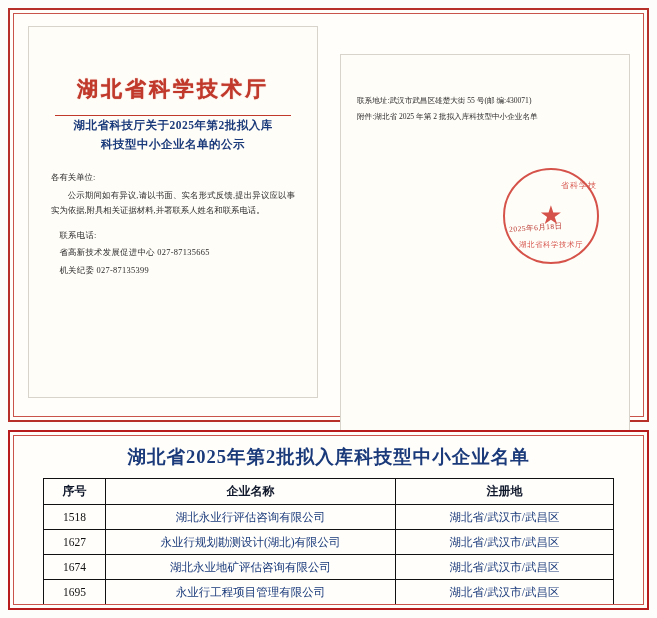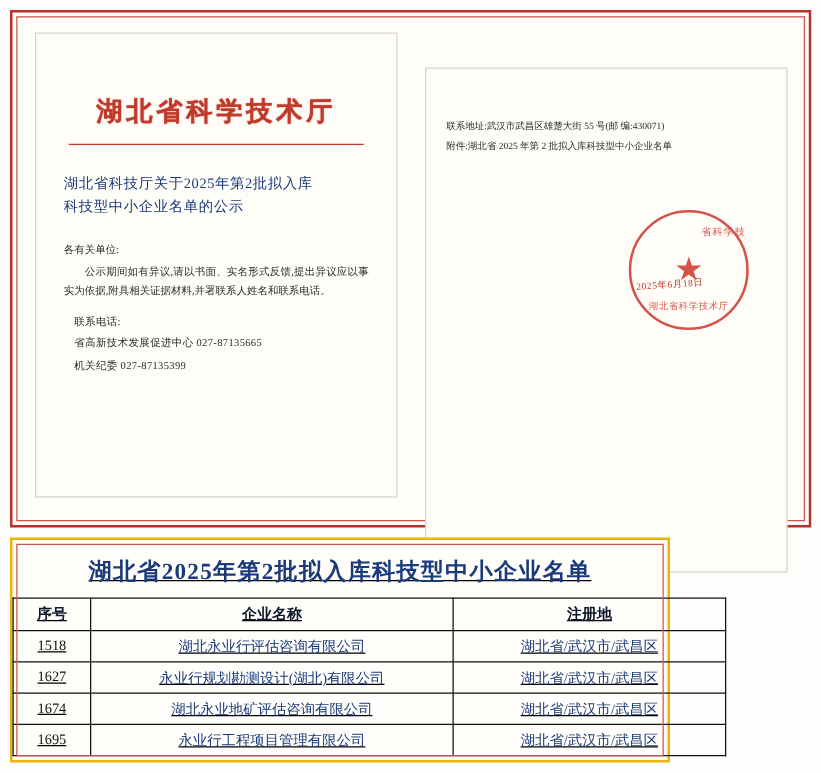--- a/index.html
+++ b/index.html
@@ -71,24 +71,24 @@
     text-shadow: 0 0 1px #c0392b;
   }
   .red-rule {
     width: 236px;
     height: 1px;
     background: #c0392b;
     margin: 12px auto 0 auto;
   }
 
   .doc-heading {
-    margin-top: 22px;
+    text-align: center;
     color: #1a3a7a;
     font-size: 11.5px;
-    font-weight: normal;
+    font-weight: bold;
     line-height: 19px;
     letter-spacing: 0.5px;
     padding: 0 22px;
   }
 
   .body-text {
     margin-top: 16px;
     padding: 0 22px;
     color: #2b2b2b;
     font-size: 8.4px;
@@ -165,26 +165,25 @@
     bottom: 8px;
     text-align: center;
     font-size: 7.5px;
     color: #444;
   }
 
   
   .doc-bottom {
     position: absolute;
     left: 8px; top: 430px;
-    width: 528px;
+    width: 641px;
     height: 180px;
-    border: 2px solid #eab308;
+    border: 2px solid #b91c1c;
     box-sizing: border-box;
     background: #fffefb;
-    text-decoration: underline;
   }
   .doc-bottom-inner {
     position: absolute;
     left: 3px; top: 3px;
     right: 3px; bottom: 3px;
     border: 1px solid #c9544b;
     box-sizing: border-box;
   }
   .list-title {
     text-align: center;

